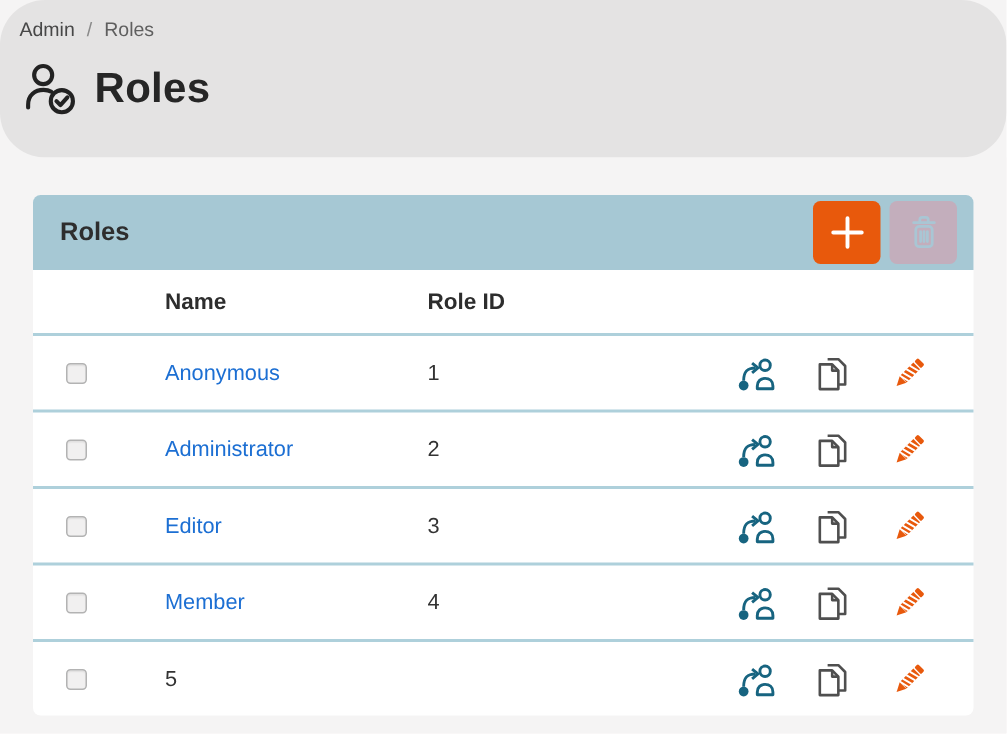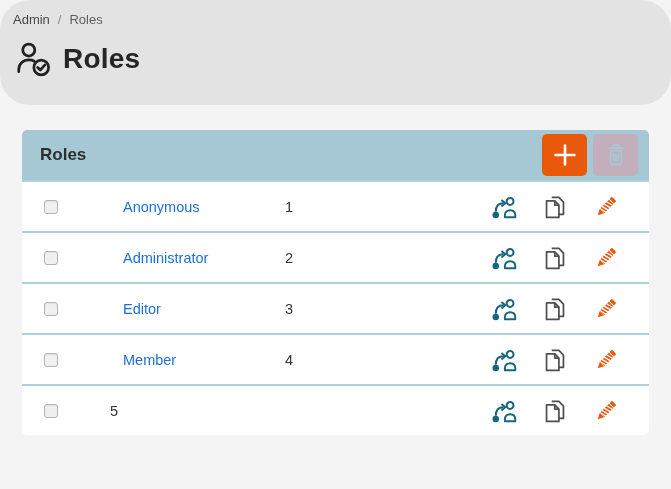--- a/index.html
+++ b/index.html
@@ -31,21 +31,21 @@
   .tb-btn.delete { background:#c3aebc; cursor:default; }
 
   
   .trow { display:flex; align-items:center; height:51px; border-top:2px solid #aed0db; }
   .trow.thead { height:42px; border-top:none; }
   .cell-check { width:88px; padding-left:22px; display:flex; align-items:center; }
   .cell-name { width:175px; font-size:14.5px; }
   .cell-id { flex:1; font-size:14.5px; color:#333; }
   .thead .cell-name, .thead .cell-id { font-weight:bold; font-size:15px; color:#2d2d2d; }
   .cell-actions { display:flex; align-items:center; gap:25px; padding-right:30px; }
-  .name-link { color:#1c6fd3; text-decoration:none; cursor:pointer;margin-left:13px; }
+  .name-link { color:#1c6fd3; text-decoration:none; cursor:pointer; }
   .checkbox { width:14px; height:14px; border:1px solid #b3b3b3; border-radius:3px;
               background:#f1f0f0; box-shadow:inset 0 1px 1px rgba(0,0,0,0.07); cursor:pointer; display:inline-block; }
   .action-btn { background:none; border:none; padding:0; cursor:pointer; width:26px; height:28px;
                 display:flex; align-items:center; justify-content:center; }
   .action-btn svg { display:block; }
 </style>
 </head>
 <body>
 
 <div class="topbar">
@@ -84,20 +84,25 @@
               <path d="M9.4 6.6 v-1.5 a1.4 1.4 0 0 1 1.4-1.4 h2.4 a1.4 1.4 0 0 1 1.4 1.4 v1.5"></path>
               <path d="M5.6 6.9 h12.8"></path>
               <rect x="6.9" y="9.2" width="10.2" height="12.6" rx="2.2"></rect>
               <path d="M9.9 12.4 v6.2 M12 12.4 v6.2 M14.1 12.4 v6.2"></path>
             </g>
           </svg>
         </button>
       </div>
     </div>
 
+    <div class="trow thead">
+      <div class="cell-check"></div>
+      <div class="cell-name">Name</div>
+      <div class="cell-id">Role ID</div>
+    </div>
 
     <div id="table-body">
   <div class="trow">
     <div class="cell-check">
       <span class="checkbox" role="checkbox" aria-checked="false"></span>
     </div>
     <div class="cell-name">
       <a class="name-link">Anonymous</a>
     </div>
     <div class="cell-id">1</div>

